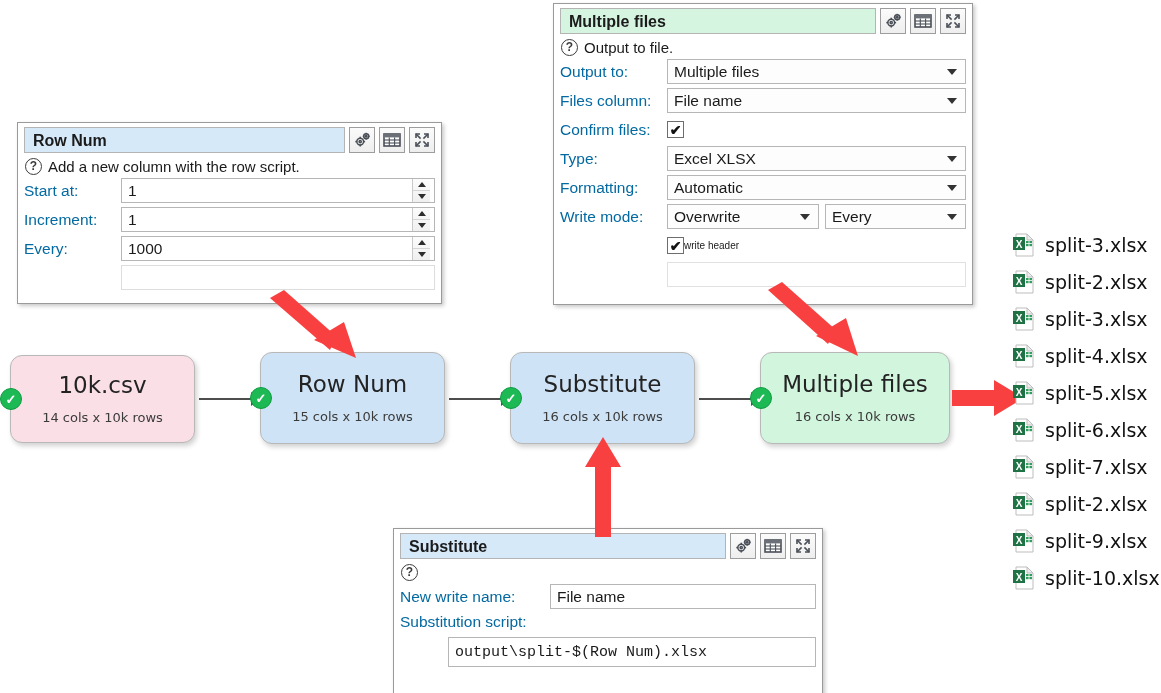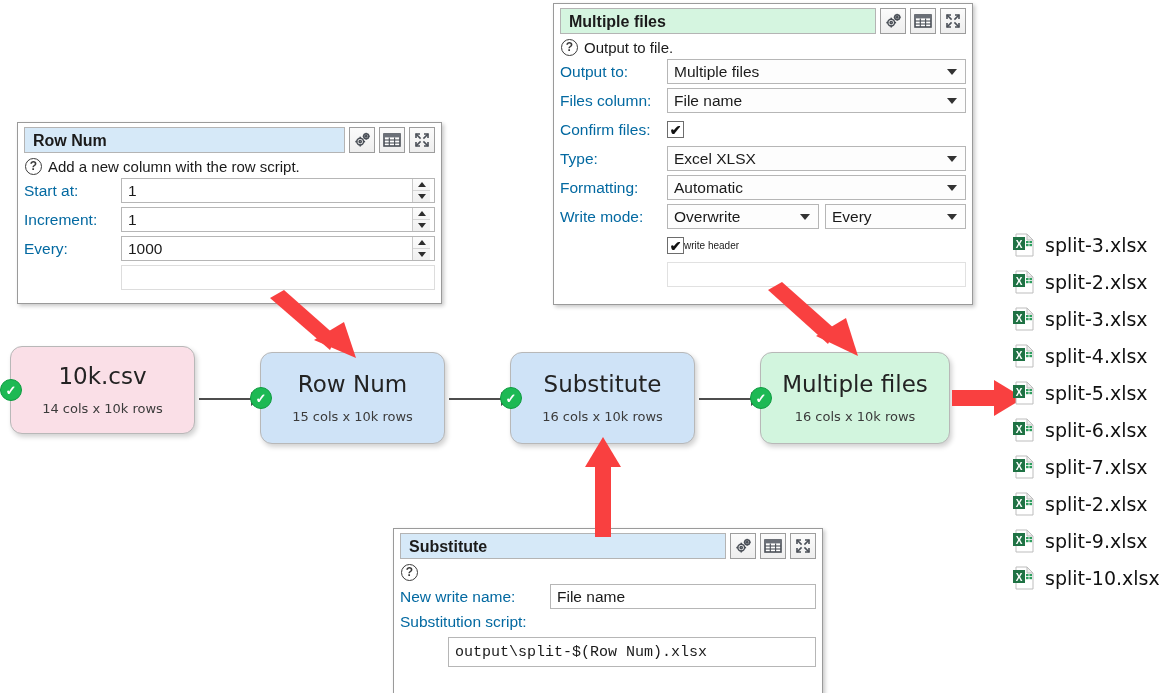--- a/index.html
+++ b/index.html
@@ -437,21 +437,21 @@
     </div>
     <div class="frow" style="margin-bottom:6px;align-items:center;">
       <div class="flabel">Substitution script:</div>
     </div>
     <div class="fctl mono" style="height:30px;align-items:center;">
       <span class="val">output\split-$(Row Num).xlsx</span>
     </div>
   </div>
 </div>
 
-<div class="node node-pink" style="left:10px;top:346px;width:185px;height:88px;">
+<div class="node node-pink" style="left:10px;top:355px;width:185px;height:88px;">
   <div class="nname">10k.csv</div>
   <div class="nsub">14 cols x 10k rows</div>
   <div class="ok">✓</div>
 </div>
 
 <div class="conn" style="left:199px;top:392px;width:62px;height:14px;">
   <div class="line" style="width:54px;"></div>
     <div class="head"></div>
 </div>
 

